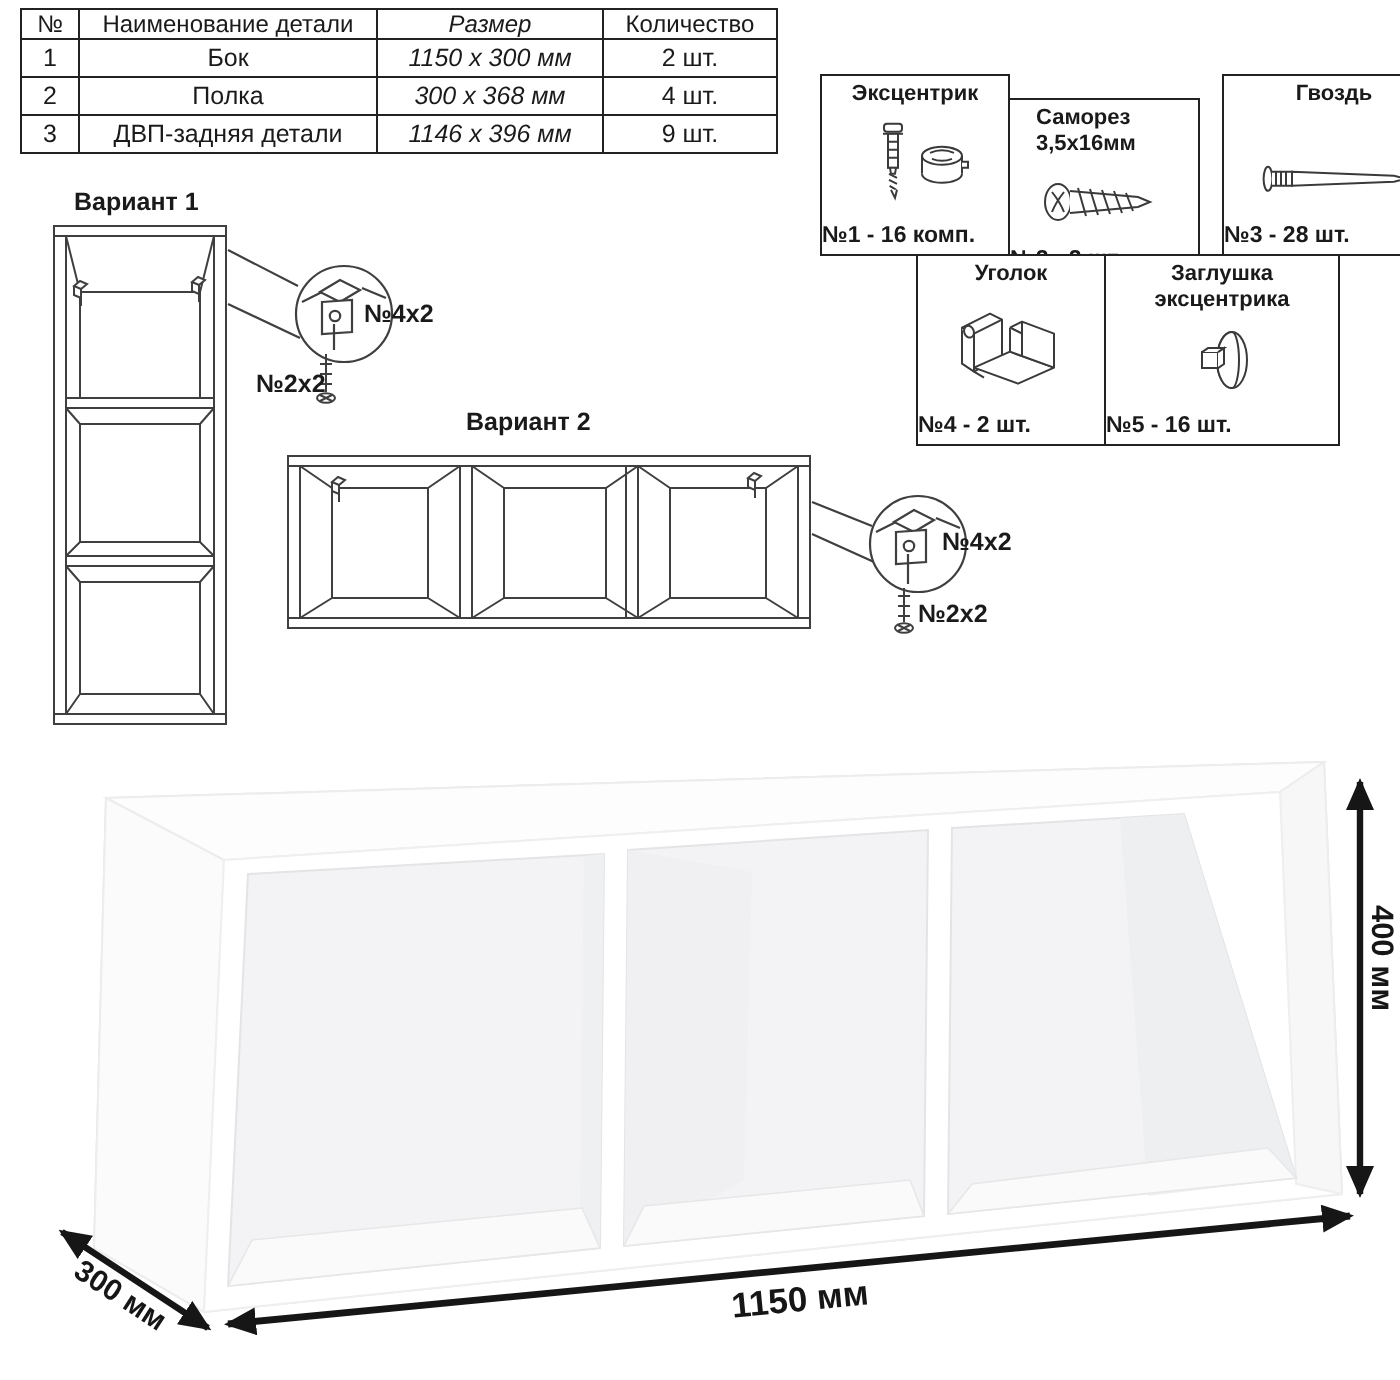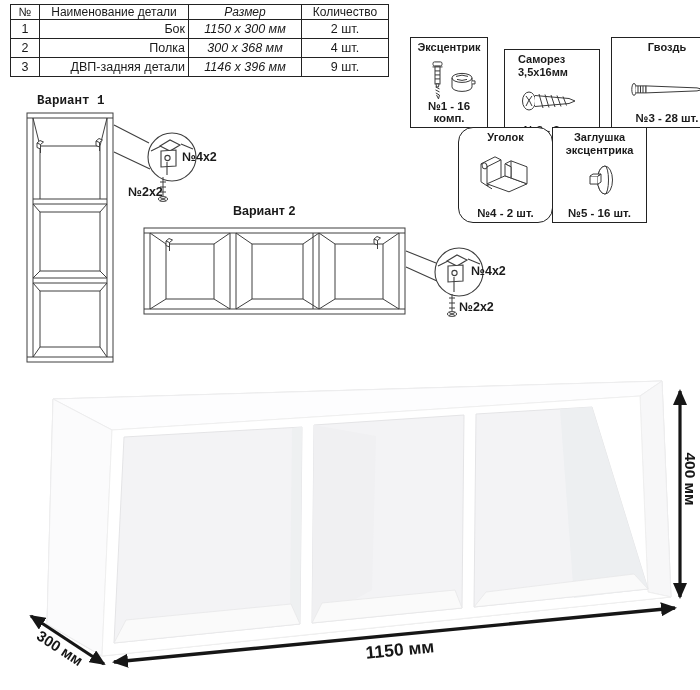--- a/index.html
+++ b/index.html
@@ -4,30 +4,30 @@
 <style>
   html,body{margin:0;padding:0;background:#fff;}
   .sheet{position:relative;width:700px;height:690px;background:#ffffff;overflow:hidden;
          font-family:"Liberation Sans",sans-serif;color:#1a1a1a;}
   
   .parts-table{position:absolute;left:10px;top:4px;border-collapse:collapse;table-layout:fixed;}
   .parts-table td,.parts-table th{border:1px solid #222;font-size:12.5px;font-weight:normal;
       padding:0 3px;height:18px;white-space:nowrap;overflow:hidden;}
   .parts-table th{height:14px;font-size:12px;text-align:center;}
   .col-num{width:22px;text-align:center;}
-  .col-name{width:142px;text-align:right;padding-left:5px;}
+  .col-name{width:142px;text-align:center;padding-left:5px;}
   .col-size{width:106px;text-align:center;font-style:italic;}
   .col-qty{width:80px;text-align:center;}
   
   .hw-box{position:absolute;left:410px;top:37px;width:284px;height:186px;}
   .hw-cell{position:absolute;background:#fff;border:1px solid #222;box-sizing:border-box;}
   .hw-title{position:absolute;top:3px;left:0;right:0;text-align:center;font-weight:bold;
       font-size:11px;line-height:1.2;}
   .hw-title.left{text-align:left;padding-left:13px;}
-  .hw-count{position:absolute;bottom:3px;left:0;right:0;text-align:center;font-weight:bold;font-size:11.5px;}
+  .hw-count{position:absolute;bottom:3px;left:0;right:0;text-align:left;font-weight:bold;font-size:11.5px;}
   .hw-icon{position:absolute;left:50%;top:50%;transform:translate(-50%,-46%);}
   
   .v-title{position:absolute;font-weight:bold;font-size:12.5px;white-space:nowrap;}
   .lbl{position:absolute;font-weight:bold;font-size:12.5px;white-space:nowrap;}
   .line-art{position:absolute;}
   
   .dim{position:absolute;font-weight:bold;color:#161616;white-space:nowrap;}
   .dim-h{left:690px;top:479px;font-size:15.5px;transform:translate(-50%,-50%) rotate(90deg);}
   .dim-w{left:400px;top:650px;font-size:17.5px;transform:translate(-50%,-50%) rotate(-5.6deg);}
   .dim-d{left:60px;top:648px;font-size:15px;transform:translate(-50%,-50%) rotate(33deg);}
@@ -62,21 +62,21 @@
         <td class="col-num">3</td>
         <td class="col-name">ДВП-задняя детали</td>
         <td class="col-size">1146 x 396 мм</td>
         <td class="col-qty">9 шт.</td>
       </tr>
     </tbody>
   </table>
 
   <div class="hw-box">
 
-    <div class="hw-cell" style="left:0;top:0;width:78px;height:91px;">
+    <div class="hw-cell" style="left:0;top:0;width:95px;height:91px;">
       <div class="hw-title">Эксцентрик</div>
       <svg class="hw-icon" width="58" height="48" viewBox="0 0 58 48">
         <g stroke="#3a3a3a" stroke-width="1" fill="#fff">
           <rect x="13" y="1" width="9" height="4" rx="1.5"></rect>
           <line x1="12.5" y1="6" x2="22.5" y2="6"></line>
           <rect x="15" y="6" width="5" height="17"></rect>
           <line x1="15" y1="10" x2="20" y2="10"></line>
             <line x1="15" y1="14" x2="20" y2="14"></line>
             <line x1="15" y1="18" x2="20" y2="18"></line>
           <path d="M16,23 h3 l-0.5,3 h-2 z"></path>
@@ -111,51 +111,51 @@
         <g stroke="#3a3a3a" stroke-width="1" fill="#fff">
           <ellipse cx="5" cy="8" rx="2.2" ry="6"></ellipse>
           <path d="M7,4.5 h10 v7 h-10" fill="#fff"></path>
           <path d="M9,4.5 v7 M11.5,4.5 v7 M14,4.5 v7"></path>
           <path d="M17,4.5 L68,6.5 L74,8 L68,9.5 L17,11.5 z"></path>
         </g>
       </svg>
       <div class="hw-count">№3 - 28 шт.</div>
     </div>
 
-    <div class="hw-cell" style="left:48px;top:90px;width:95px;height:96px;border-radius:15px;">
+    <div class="hw-cell" style="left:48px;top:90px;width:95px;height:96px;">
       <div class="hw-title">Уголок</div>
       <svg class="hw-icon" width="62" height="46" viewBox="0 0 62 46">
         <g stroke="#3a3a3a" stroke-width="1" fill="#fff" stroke-linejoin="round">
           <path d="M6,10 L20,3 L26,6 L26,24 L12,32 L6,28 Z"></path>
           <path d="M6,10 L12,13 L12,32 M12,13 L26,6"></path>
           <ellipse cx="9.5" cy="12" rx="2.4" ry="3" transform="rotate(-20 9.5 12)"></ellipse>
           <path d="M12,30 L34,38 L52,30 L30,22 Z"></path>
           <path d="M30,10 L36,7 L52,13 L52,30 M36,7 L36,24 M30,10 L30,22 L52,30 M30,10 L36,13"></path>
           <path d="M30,10 L36,13 L36,24"></path>
           <path d="M12,32 l5,3"></path>
         </g>
       </svg>
       <div class="hw-count">№4 - 2 шт.</div>
     </div>
 
-    <div class="hw-cell" style="left:142px;top:90px;width:95px;height:96px;">
+    <div class="hw-cell" style="left:142px;top:90px;width:118px;height:96px;">
       <div class="hw-title">Заглушка эксцентрика</div>
       <svg class="hw-icon" style="transform:translate(-50%,-36%);" width="44" height="36" viewBox="0 0 44 36">
         <g stroke="#3a3a3a" stroke-width="1" fill="#fff">
           <ellipse cx="27" cy="18" rx="7.5" ry="14"></ellipse>
           <path d="M27,4 a7.5,14 0 0 0 0,28 a3.5,14 0 0 0 0,-28" fill="#fff"></path>
           <path d="M12,14 h8 v8 h-8 z"></path>
           <path d="M12,14 l3,-2 h8 l-3,2 M20,14 l3,-2 v8 l-3,2"></path>
         </g>
       </svg>
       <div class="hw-count">№5 - 16 шт.</div>
     </div>
   </div>
 
-  <div class="v-title" style="left:37px;top:94px;font-family:Liberation Mono, monospace;">Вариант 1</div>
+  <div class="v-title" style="left:37px;top:94px;">Вариант 1</div>
 
   <svg class="line-art" style="left:15px;top:105px;" width="215" height="285" viewBox="15 105 215 285">
     <g stroke="#3f3f3f" stroke-width="1" fill="none">
       <rect x="27" y="113" width="86" height="249"></rect>
       <path d="M27,118 H113 M33,118 V357 M107,118 V357 M27,357 H113"></path>
       <path d="M33,199 H107 M33,204 H107 M33,278 H107 M33,283 H107"></path>
       <path d="M33,118 L40,146 M107,118 L100,146 M40,146 H100 M40,146 V199 M100,146 V199"></path>
       <path d="M33,204 L40,212 M107,204 L100,212 M40,212 H100 M40,212 V271 M100,212 V271 M40,271 H100 M33,278 L40,271 M107,278 L100,271"></path>
       <path d="M33,283 L40,291 M107,283 L100,291 M40,291 H100 M40,291 V347 M100,347 V291 M40,347 H100 M33,357 L40,347 M107,357 L100,347"></path>
     </g>

